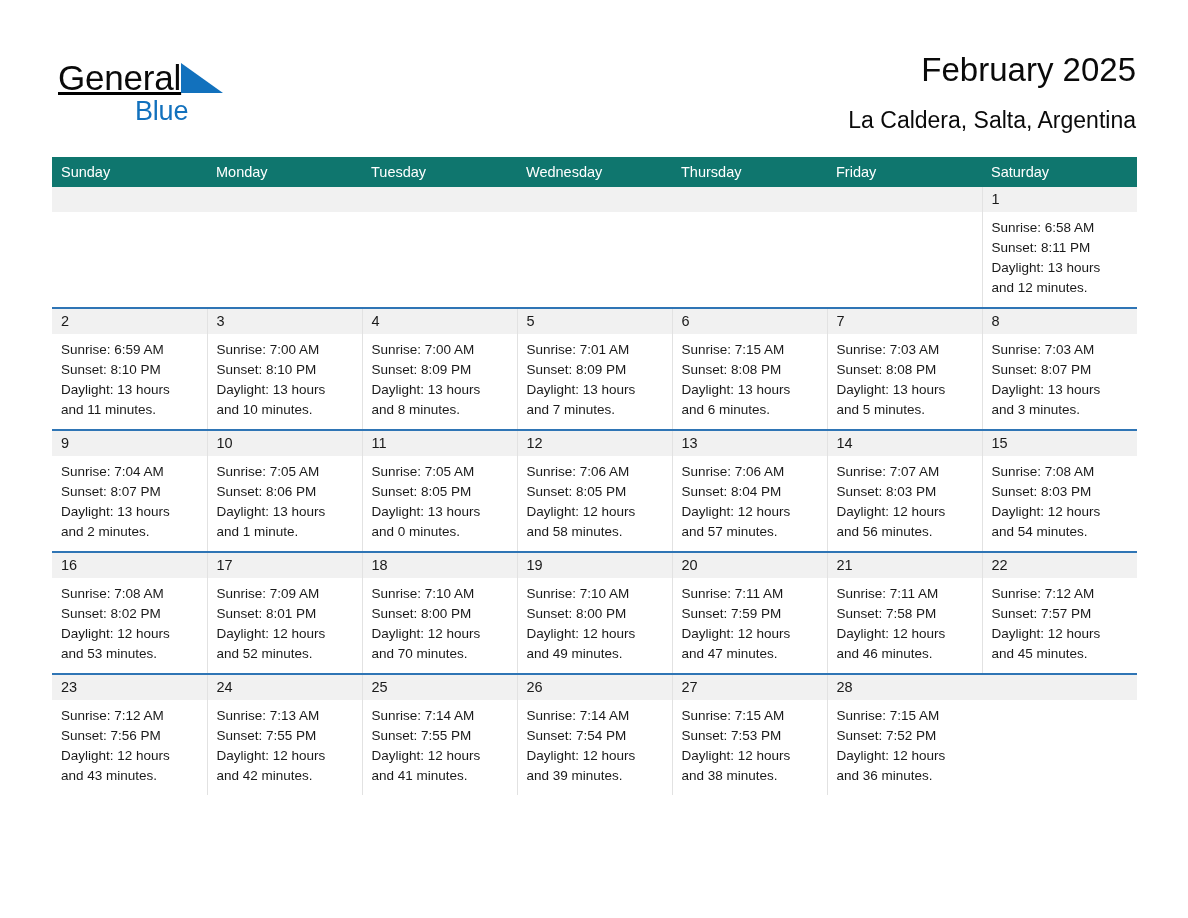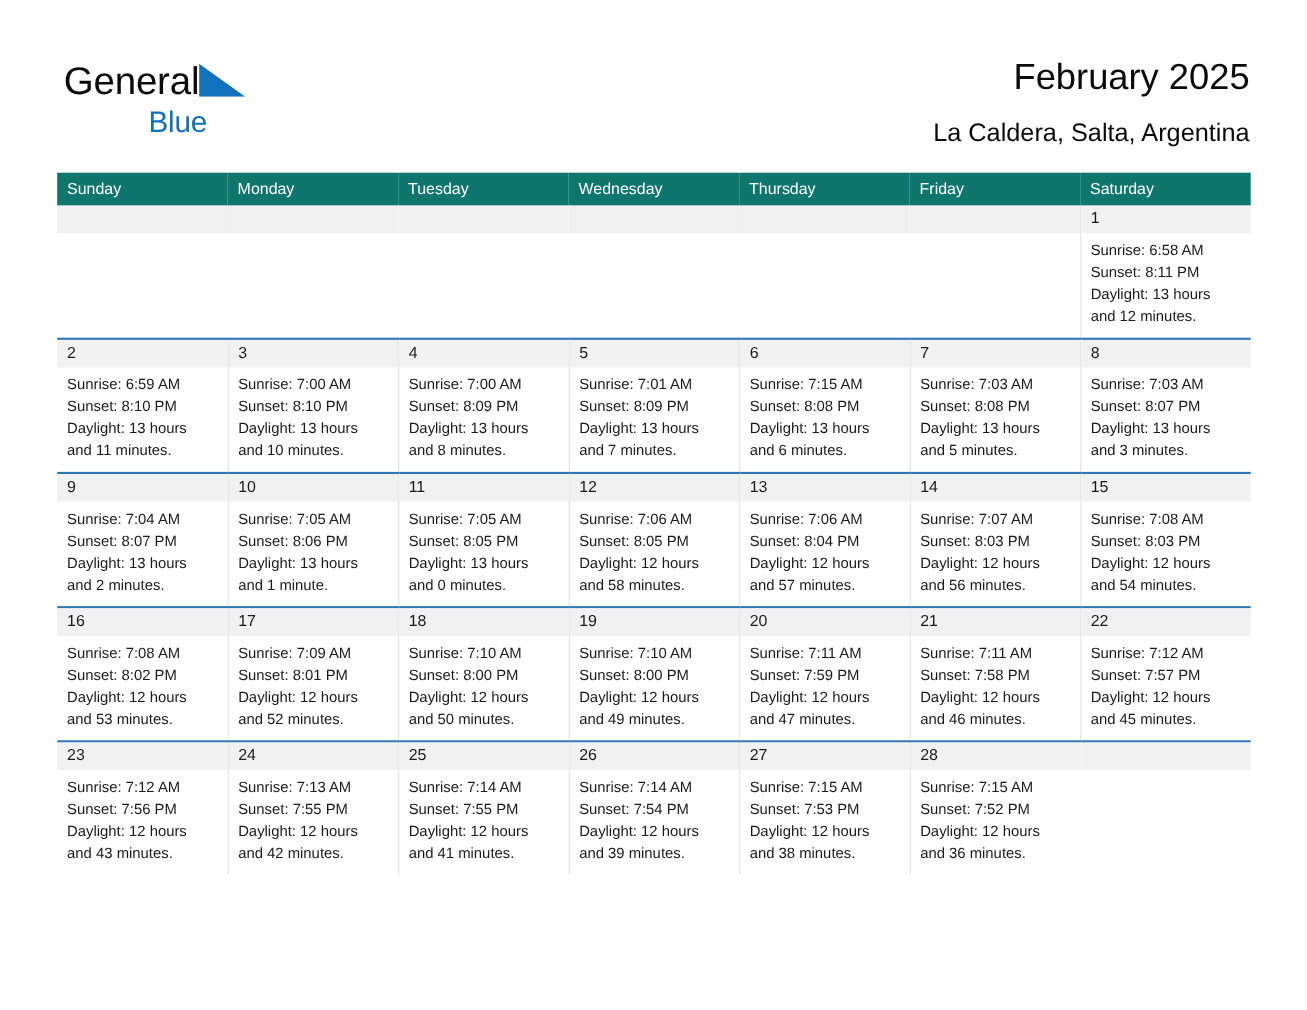--- a/index.html
+++ b/index.html
@@ -33,21 +33,22 @@
     position: absolute;
     left: 6px;
     top: 8px;
     width: 260px;
     height: 86px;
   }
   .brand-top {
     position: relative;
     height: 44px;
     display: flex;
-    align-items: center;
+    align-items: flex-end;
+    text-decoration: underline;
   }
   .brand-general {
     font-size: 35px;
     line-height: 36px;
     letter-spacing: -0.2px;
     color: #0a0a0a;
     font-weight: 400;
   }
   .brand-triangle {
     width: 42px;
@@ -420,21 +421,21 @@
                 </div>
               </div>
             </td>
             <td class="has-day">
               <div class="daycell">
                 <div class="datestrip">18</div>
                 <div class="details">
                   <div>Sunrise: 7:10 AM</div>
                   <div>Sunset: 8:00 PM</div>
                   <div>Daylight: 12 hours</div>
-                  <div>and 50 minutes.</div>
+                  <div>and 70 minutes.</div>
                 </div>
               </div>
             </td>
             <td class="has-day">
               <div class="daycell">
                 <div class="datestrip">19</div>
                 <div class="details">
                   <div>Sunrise: 7:10 AM</div>
                   <div>Sunset: 8:00 PM</div>
                   <div>Daylight: 12 hours</div>

